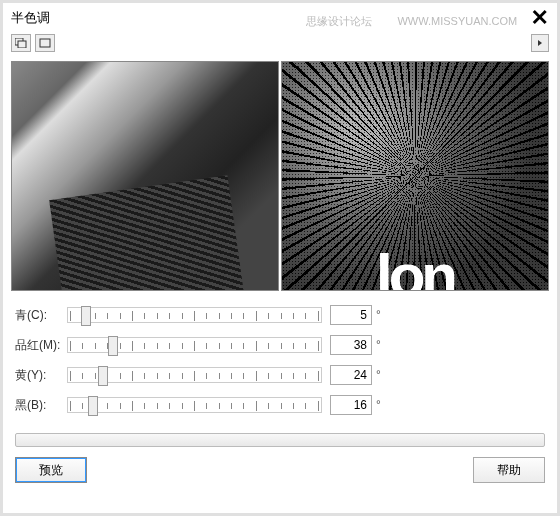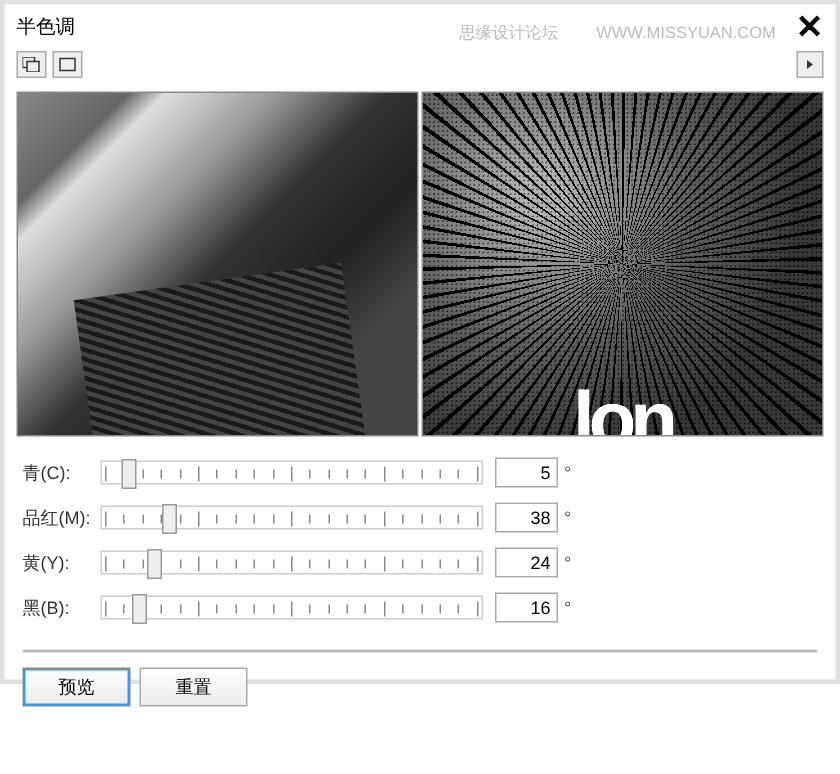--- a/index.html
+++ b/index.html
@@ -1,33 +1,33 @@
 <!DOCTYPE html>
 <html><head>
 <meta charset="utf-8">
 <style>
 * { box-sizing: border-box; margin: 0; padding: 0; }
 body { font-family: "Microsoft YaHei", Arial, sans-serif; font-size: 12px; background: #fff; width: 560px; height: 516px; overflow: hidden; }
-.dialog { border: 3px solid #e0e0e0; width: 560px; height: 456px; display: flex; flex-direction: column; }
+.dialog { border: 3px solid #e0e0e0; width: 560px; height: 516px; display: flex; flex-direction: column; }
 .titlebar { display: flex; justify-content: space-between; align-items: center; padding: 4px 8px 2px 8px; }
 .title { font-size: 13px; }
 .close-icon { font-size: 22px; font-weight: bold; cursor: pointer; line-height: 1; }
 .watermark { color: #bbb; font-size: 11px; margin-right: 10px; margin-left: 12px; }
 .toolbar { display: flex; justify-content: space-between; align-items: center; padding: 3px 8px; }
 .tool-left { display: flex; gap: 4px; }
 .tool-btn { width: 20px; height: 18px; border: 1px solid #aaa; background: #eee; display: flex; align-items: center; justify-content: center; cursor: pointer; font-size: 10px; }
 .tool-btn svg { display: block; }
 .arrow-btn { width: 18px; height: 18px; border: 1px solid #aaa; background: #eee; display: flex; align-items: center; justify-content: center; cursor: pointer; }
 .preview-area { display: flex; padding: 6px 8px 2px 8px; gap: 2px; }
 .preview-box { flex: 1; height: 230px; border: 1px solid #888; background: #555; position: relative; overflow: hidden; }
 .preview-left { background: linear-gradient(135deg, #888 0%, #666 15%, #ddd 20%, #999 35%, #333 50%, #222 65%, #444 80%); }
 .preview-left::after { content: ""; position: absolute; top: 55%; right: 15%; width: 180px; height: 140px; background: repeating-linear-gradient(25deg, #1a1a1a 0 3px, #444 3px 6px); transform: rotate(-8deg); }
 .preview-right { background: radial-gradient(circle at 30% 30%, #aaa 6%, #666 40%, #444 70%), repeating-conic-gradient(#000 0deg 1deg, transparent 1deg 4deg); background-blend-mode: multiply; filter: contrast(1.2); }
 .preview-right::before { content: ""; position: absolute; inset: 0; background-image: radial-gradient(#000 0.6px, transparent 0.6px); background-size: 3px 3px; opacity: 0.6; }
-.preview-text { position: absolute; bottom: -20px; left: 50%; transform: translateX(-50%); font-size: 52px; font-weight: 700; color: #fff; letter-spacing: -4px; font-family: Arial, sans-serif; }
+.preview-text { position: absolute; bottom: -20px; left: 50%; transform: translateX(-50%); font-size: 60px; font-weight: 700; color: #fff; letter-spacing: -4px; font-family: Arial, sans-serif; }
 .controls { padding: 12px 12px 4px 12px; }
 .control-row { display: flex; align-items: center; margin-bottom: 10px; }
 .label { width: 52px; padding-right: 6px; color: #333; }
 .slider-wrap { flex: 1; max-width: 255px; height: 16px; border: 1px solid #ccc; background: #fff; position: relative; margin-right: 8px; }
 .slider-ticks { position: absolute; inset: 0; display: flex; justify-content: space-between; padding: 0 2px; }
 .slider-ticks span { width: 1px; height: 6px; background: #888; margin-top: 5px; }
 .slider-ticks span.tall { height: 10px; margin-top: 3px; }
 .slider-handle { position: absolute; top: -2px; width: 10px; height: 20px; background: #eee; border: 1px solid #999; cursor: pointer; }
 .value-input { width: 42px; height: 20px; border: 1px solid #aaa; text-align: right; padding-right: 4px; font-size: 12px; }
 .unit { margin-left: 4px; color: #555; }
@@ -214,17 +214,17 @@
       </div>
 
     </div>
 
   </div>
 
   <div class="progress-bar"></div>
 
   <div class="button-row">
     <button class="btn primary">预览</button>
-    <button class="btn">重置</button>
     <div class="spacer"></div>
+    <button class="btn">帮助</button>
   </div>
 
 </div>
 
 </body></html>

